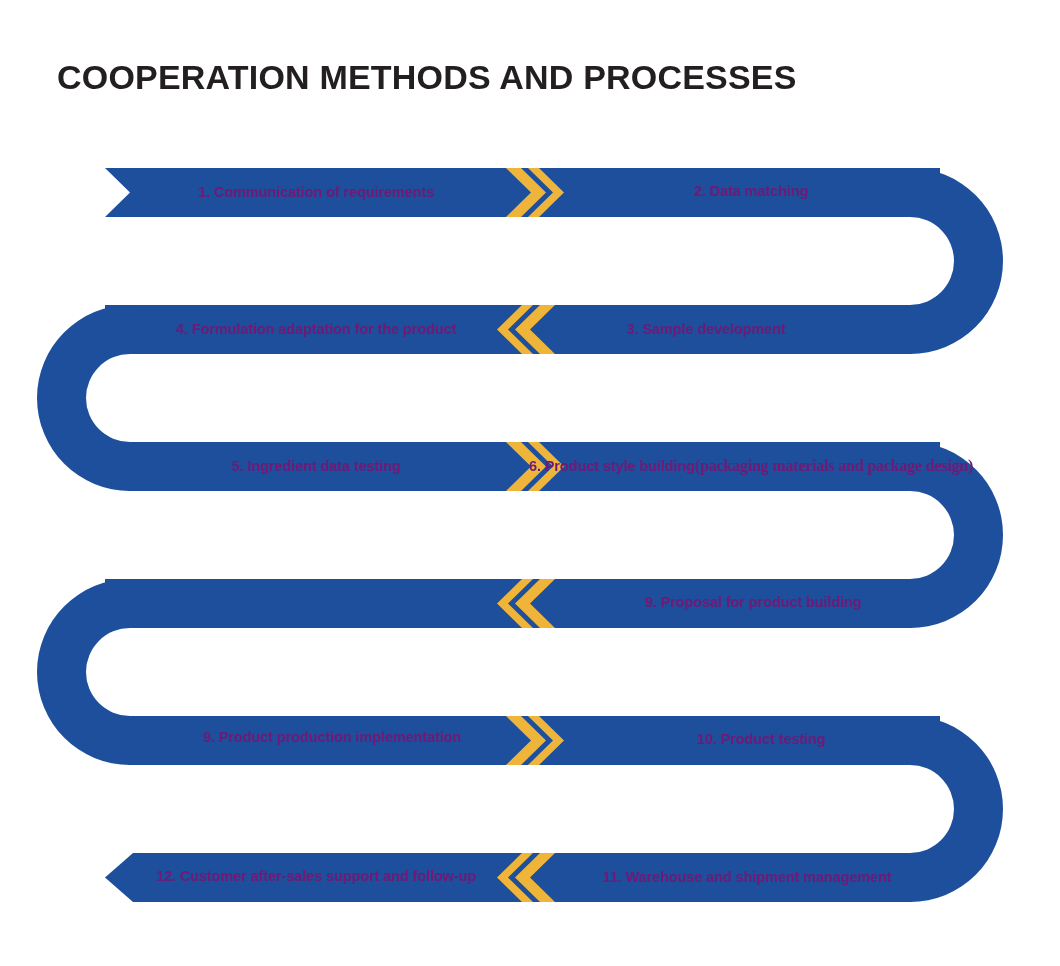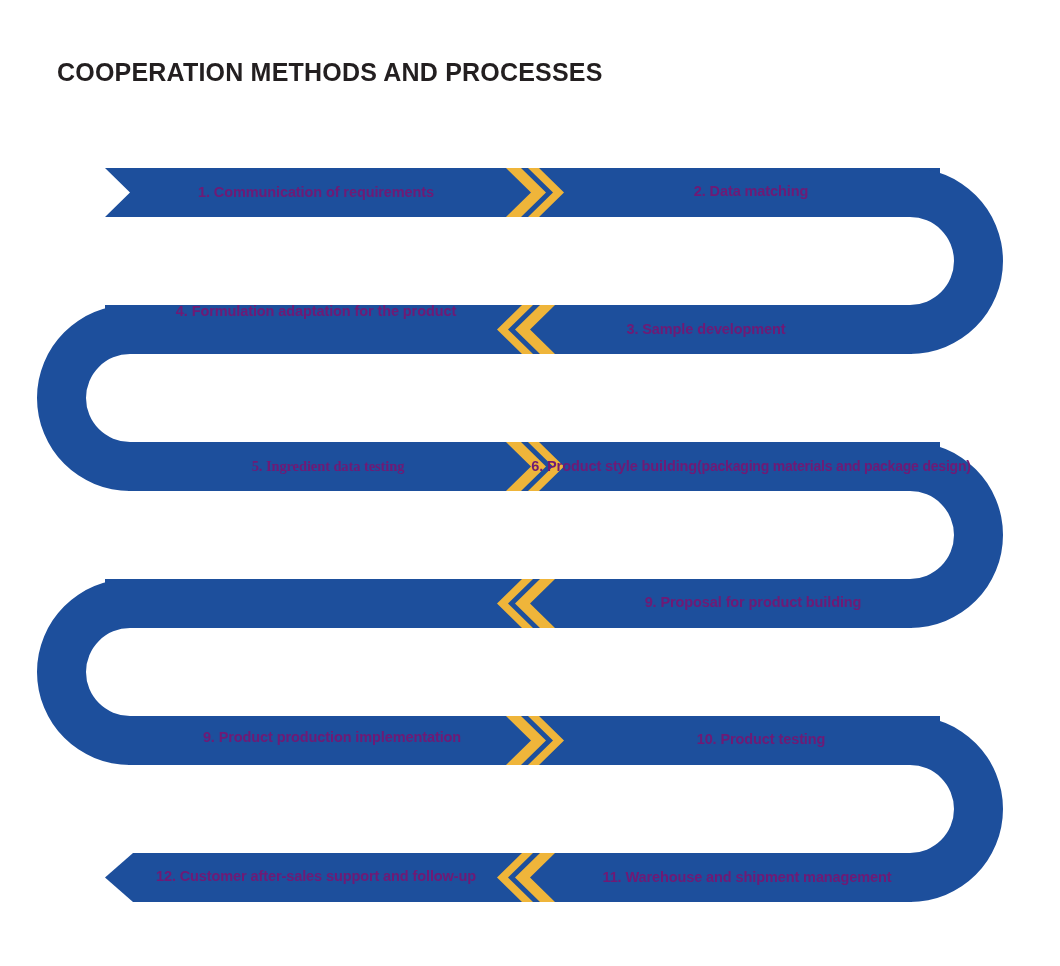--- a/index.html
+++ b/index.html
@@ -15,21 +15,21 @@
     width: 1060px;
     height: 966px;
     background: #ffffff;
     overflow: hidden;
   }
   #title {
     position: absolute;
     left: 57px;
     top: 58px;
     font-family: "Liberation Sans", sans-serif;
-    font-size: 25px;
+    font-size: 34px;
     font-weight: bold;
     letter-spacing: 0.2px;
     color: #231f20;
     white-space: nowrap;
   }
   #flow-svg {
     position: absolute;
     left: 0;
     top: 0;
   }
@@ -37,23 +37,24 @@
     position: absolute;
     color: #701a75;
     font-family: "Liberation Sans", sans-serif;
     font-size: 14.5px;
     font-weight: 600;
     white-space: nowrap;
     transform: translate(-50%, -50%);
     letter-spacing: -0.1px;
   }
   .step-label .sub {
-    font-size: 14px;
+    font-size: 16px;
     font-weight: 600;
     letter-spacing: -0.2px;
+    font-family: Liberation Serif, serif;
   }
 </style>
 </head>
 <body>
 
 <div id="canvas">
 
   <div id="title">COOPERATION METHODS AND PROCESSES</div>
 
   <svg id="flow-svg" width="1060" height="966" viewBox="0 0 1060 966">
@@ -156,23 +157,23 @@
       </g>
     </g>
   </svg>
 
   <div class="step-label" style="left:316px; top:192px;">1. Communication of requirements</div>
 
   <div class="step-label" style="left:751px; top:191px;">2. Data matching</div>
 
   <div class="step-label" style="left:706px; top:329px;">3. Sample development</div>
 
-  <div class="step-label" style="left:316px; top:311px;">4. Formulation adaptation for the product</div>
+  <div class="step-label" style="left:316px; top:329px;">4. Formulation adaptation for the product</div>
 
-  <div class="step-label" style="left:328px; top:466px;font-family:Liberation Serif, serif;">5. Ingredient data testing</div>
+  <div class="step-label" style="left:316px; top:466px;">5. Ingredient data testing</div>
 
   <div class="step-label" style="left:751px; top:466px;"><span>6. Product style building</span><span class="sub">(packaging materials and package design)</span></div>
 
   <div class="step-label" style="left:753px; top:602px;">9. Proposal for product  building</div>
 
 
   <div class="step-label" style="left:332px; top:737px;">9. Product production implementation</div>
 
   <div class="step-label" style="left:751px; top:739px;margin-left:10px;">10. Product testing</div>
 

